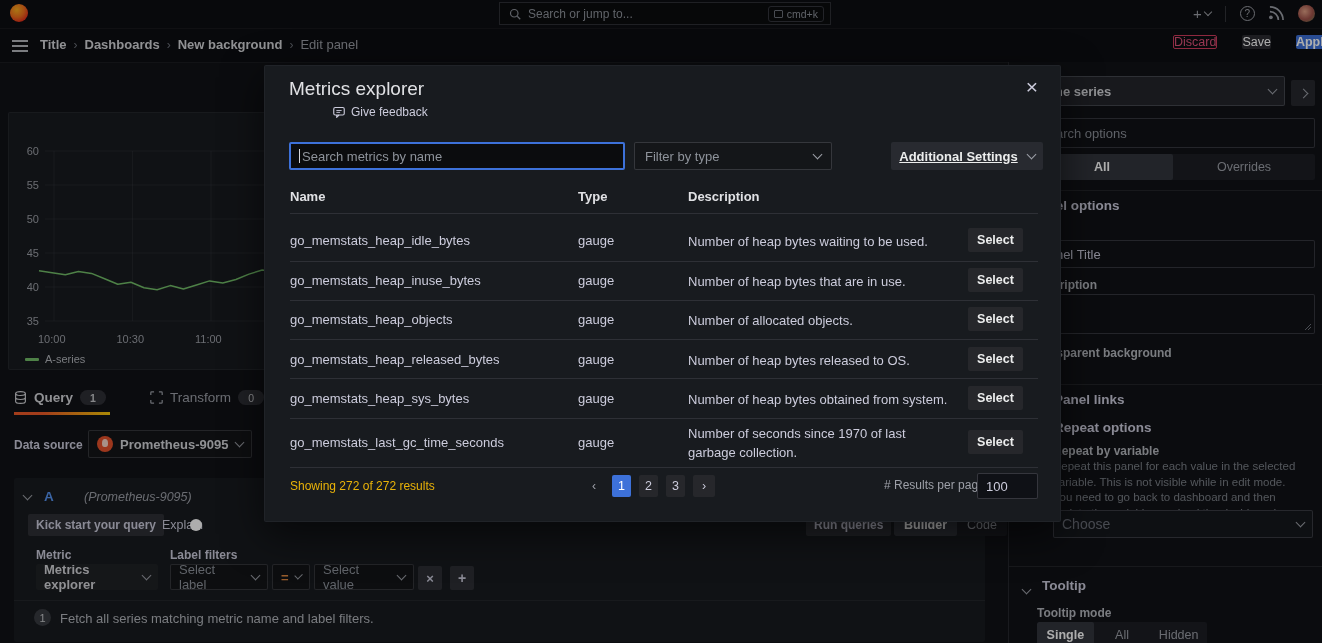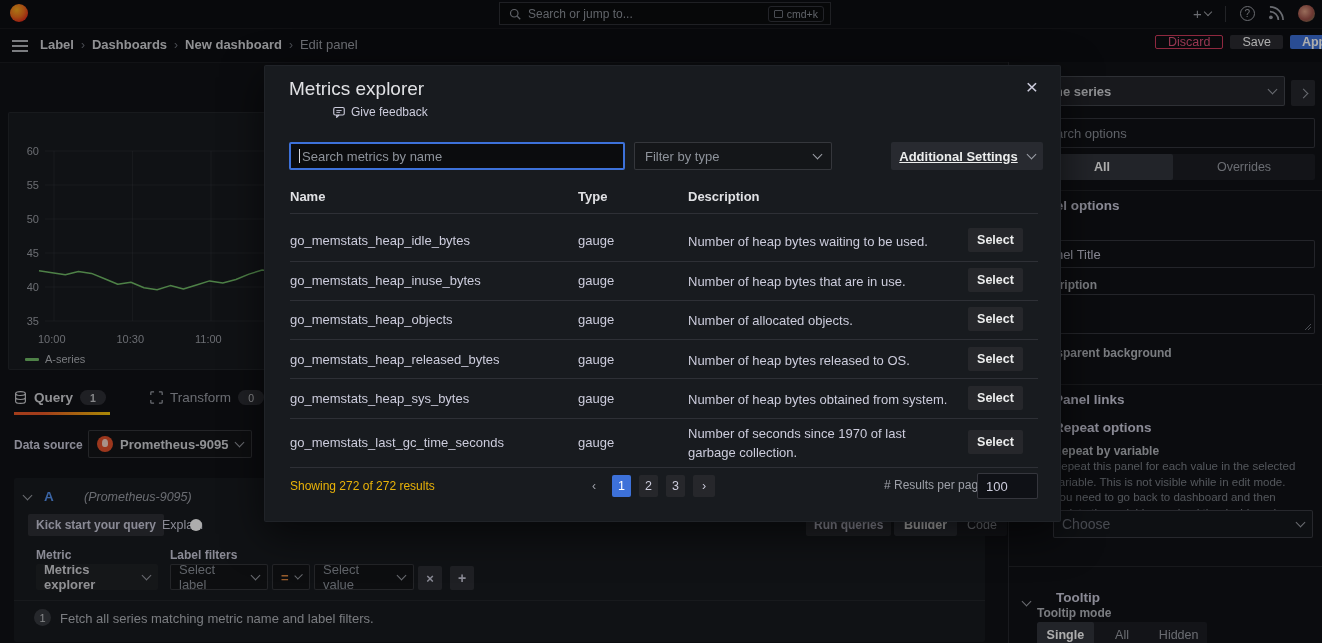--- a/index.html
+++ b/index.html
@@ -14,21 +14,21 @@
   .toolbar{left:0;top:29px;width:100%;height:33px;background:#0d0e12;border-bottom:1px solid rgba(204,204,220,.08);}
   .logo{width:18px;height:18px;border-radius:50%;
         background:radial-gradient(circle at 38% 32%,#fcae1e 0%,#f2701d 45%,#e1261c 80%,#b01b17 100%);}
   .searchpill{display:flex;align-items:center;gap:7px;background:#0b0c0e;border:1px solid #2e3036;
               border-radius:0;height:23px;padding:0 6px 0 9px;box-sizing:border-box;color:#8e939b;font-size:12px;}
   .kbd{border:1px solid #34363d;border-radius:3px;padding:1px 5px;font-size:10.5px;color:#8e939b;display:flex;gap:4px;align-items:center;}
   .crumb{font-size:13px;font-weight:600;color:#d5d6da;}
   .crumb.dim{color:#9da0a8;font-weight:400;}
   .crumbsep{color:#6c707a;font-size:12px;margin:0 7px;}
   .btn{display:inline-flex;align-items:center;justify-content:center;border-radius:2px;font-size:12.5px;
-       height:14px;padding:0 12px;box-sizing:border-box;cursor:pointer;white-space:nowrap;}
+       height:14px;padding:0 0;box-sizing:border-box;cursor:pointer;white-space:nowrap;margin-left:18px;}
   .btn-red{border:1px solid #d23b5e;color:#e0527a;background:transparent;}
   .btn-grey{background:rgba(204,204,220,.16);color:#fff;}
   .btn-blue{background:#3d71d9;color:#fff;font-weight:600;}
   .icon{color:#9da0a8;}
 
   
   .cv{display:inline-block;width:6px;height:6px;border-right:1.5px solid #9da0a8;border-bottom:1.5px solid #9da0a8;}
   .cv-d{transform:rotate(45deg);margin-top:-3px;}
   .cv-r{transform:rotate(-45deg);}
 
@@ -125,25 +125,25 @@
     </div>
   </div>
 
   <div class="abs toolbar">
     <div class="abs" style="left:12px;top:11px;">
       <div style="width:16px;height:2px;background:#b4b7bd;margin-bottom:3px;"></div>
       <div style="width:16px;height:2px;background:#b4b7bd;margin-bottom:3px;"></div>
       <div style="width:16px;height:2px;background:#b4b7bd;"></div>
     </div>
     <div class="abs row" style="left:40px;top:8px;" id="breadcrumb">
-        <span class="crumb">Label</span>
+        <span class="crumb">Title</span>
         <span class="crumbsep">›</span>
         <span class="crumb">Dashboards</span>
         <span class="crumbsep">›</span>
-        <span class="crumb">New dashboard</span>
+        <span class="crumb">New background</span>
         <span class="crumbsep">›</span>
         <span class="crumb dim">Edit panel</span>
       </div>
     <div class="abs row" style="left:1155px;top:6px;gap:7px;">
       <span class="btn btn-red">Discard</span>
       <span class="btn btn-grey">Save</span>
       <span class="btn btn-blue">Apply</span>
 
     </div>
   </div>
@@ -295,21 +295,21 @@
       <span class="sb-h">Repeat options</span>
     </div>
     <span class="abs sb-lbl" style="left:44px;top:382px;">Repeat by variable</span>
     <div class="abs hinttext" style="left:44px;top:397px;width:252px;">Repeat this panel for each value in the selected variable. This is not visible while in edit mode. You need to go back to dashboard and then update the variable or reload the dashboard.</div>
     <div class="abs sb-input" style="left:44px;top:448px;width:260px;height:28px;justify-content:space-between;background:#16181d;">
       <span style="color:#6c707a;font-size:14px;">Choose</span>
         <span class="cv cv-d"></span>
     </div>
 
     <div class="sb-div" style="top:504px;"></div>
-    <div class="abs row" style="left:14px;top:528px;gap:26px;align-items:flex-end;">
+    <div class="abs row" style="left:14px;top:516px;gap:12px;align-items:flex-end;">
       <span class="cv cv-d"></span>
       <span class="sb-h">Tooltip</span>
     </div>
     <span class="abs sb-lbl" style="left:28px;top:544px;">Tooltip mode</span>
     <div class="abs radio" style="left:28px;top:560px;width:170px;height:26px;" id="tooltipTabs">
         <span class="opt sel" style="flex: 1 1 0%;">Single</span>
         <span class="opt" style="flex: 1 1 0%;">All</span>
         <span class="opt" style="flex: 1 1 0%;">Hidden</span>
       </div>
   </div>

